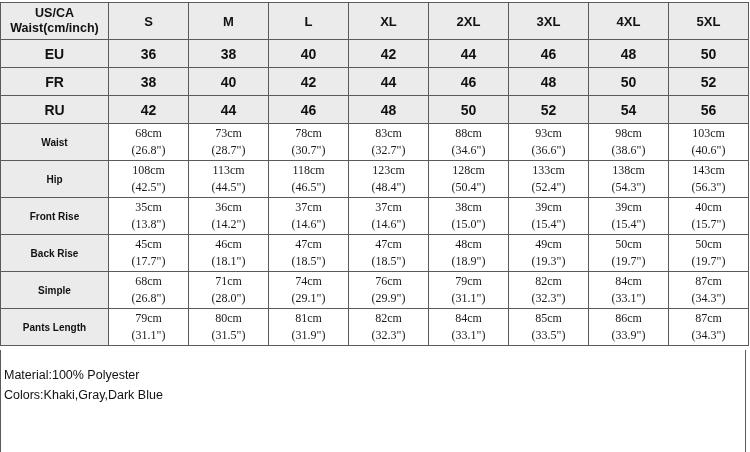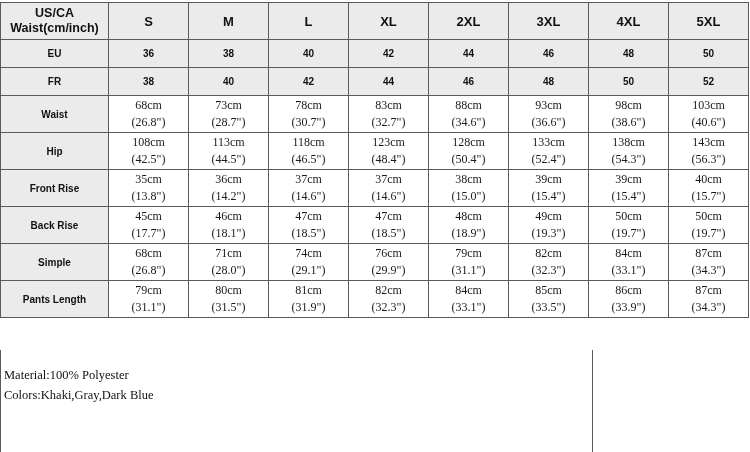--- a/index.html
+++ b/index.html
@@ -15,28 +15,28 @@
     table.size td {
       border: 1.5px solid #5a5a5a;
       text-align: center;
       vertical-align: middle;
       padding: 0;
     }
     col.c-label { width: 108px; }
     col.c-size { width: 80px; }
     .hdr td { height: 36px; background: #ebebeb; font-weight: bold; font-size: 13px; }
     .hdr td.corner { font-size: 12.5px; line-height: 15px; }
-    .conv td { height: 27px; background: #ebebeb; font-weight: bold; font-size: 10px; }
+    .conv td { height: 27px; background: #ebebeb; font-weight: bold; font-size: 14px; }
     .meas td { height: 36px; background: #ffffff; font-family: Liberation Serif, serif; font-size: 12px; line-height: 17px; color: #1a1a1a; }
     .meas td.label { background: #ebebeb; font-family: "Liberation Sans", sans-serif; font-weight: bold; font-size: 10px; color: #111; }
     .meas .cm, .meas .inch { display: block; }
     .notes {
-      position: absolute; left: 0; top: 348px; width: 593px; height: 103px;
+      position: absolute; left: 0; top: 348px; width: 746px; height: 103px;
       border-left: 1.5px solid #5a5a5a; border-right: 1.5px solid #5a5a5a; border-bottom: 1.5px solid #5a5a5a;
-      font-family: Liberation Serif, serif; font-size: 12.5px; color: #111;
+      font-family: Liberation Sans, sans-serif; font-size: 12.5px; color: #111;
       box-sizing: border-box; padding: 16px 0 0 3px; line-height: 19.5px;
     }
     .notes div { white-space: nowrap; }
   </style>
 </head>
 <body>
 
 <div class="wrap">
   <table class="size">
     <colgroup>
@@ -80,20 +80,31 @@
           <td>FR</td>
           <td>38</td>
           <td>40</td>
           <td>42</td>
           <td>44</td>
           <td>46</td>
           <td>48</td>
           <td>50</td>
           <td>52</td>
         </tr>
+        <tr class="conv">
+          <td>RU</td>
+          <td>42</td>
+          <td>44</td>
+          <td>46</td>
+          <td>48</td>
+          <td>50</td>
+          <td>52</td>
+          <td>54</td>
+          <td>56</td>
+        </tr>
         <tr class="meas">
           <td class="label">Waist</td>
           <td>
             <span class="cm">68cm</span>
             <span class="inch">(26.8")</span>
           </td>
           <td>
             <span class="cm">73cm</span>
             <span class="inch">(28.7")</span>
           </td>

